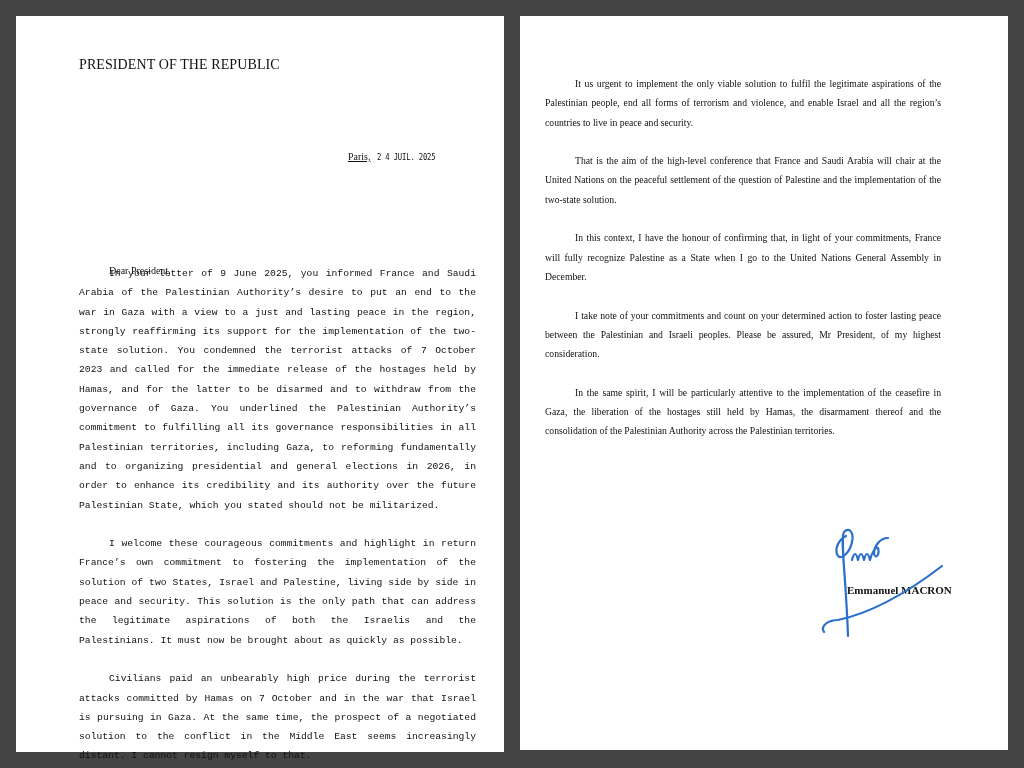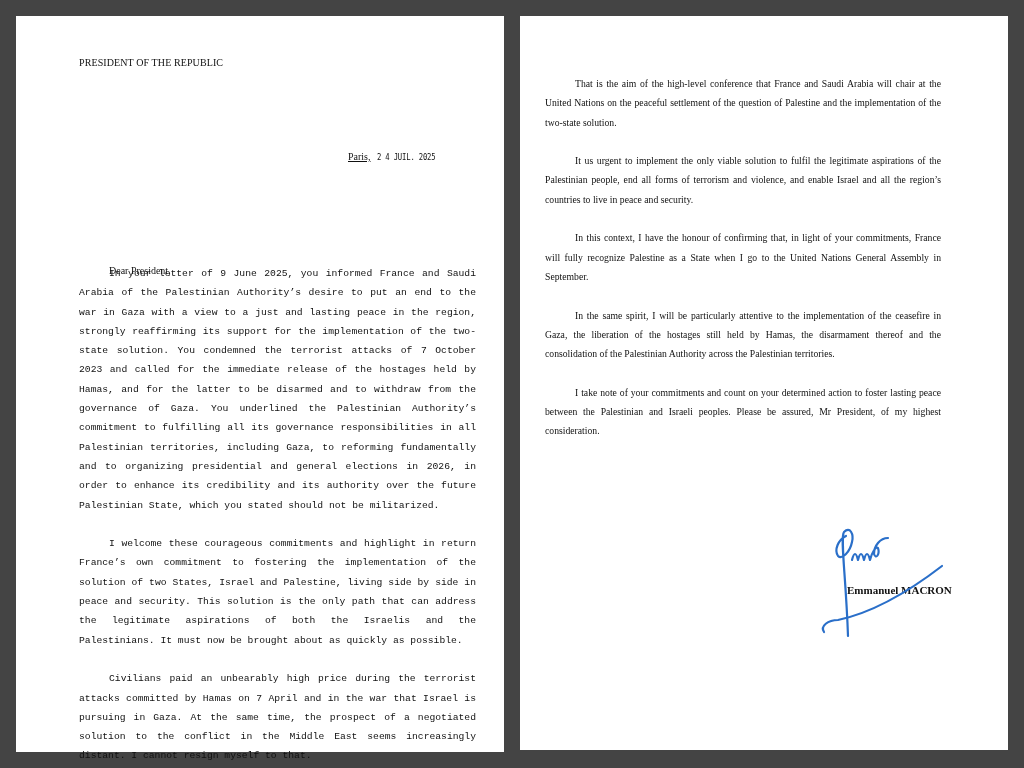--- a/index.html
+++ b/index.html
@@ -13,21 +13,21 @@
   }
   .page {
     position: absolute;
     background: #ffffff;
   }
   #page1 { left: 16px; top: 16px; width: 488px; height: 736px; }
   #page2 { left: 520px; top: 16px; width: 488px; height: 734px; }
 
   .header-title {
     position: absolute; left: 63px; top: 41px;
-    font-size: 10px; letter-spacing: 0.1px;
+    font-size: 14px; letter-spacing: 0.1px;
   }
   .date-line {
     position: absolute; left: 332px; top: 135px;
     font-size: 10px;
     text-decoration: underline;
   }
   .date-stamp {
     font-family: "DejaVu Sans Mono", "Liberation Mono", monospace;
     font-size: 9px;
     letter-spacing: -0.2px;
@@ -73,31 +73,31 @@
 
 <div class="page" id="page1">
   <div class="header-title">PRESIDENT OF THE REPUBLIC</div>
   <div class="date-line">
     <span>Paris,</span><span class="date-stamp">2 4 JUIL. 2025</span>
   </div>
   <div class="salutation">Dear President,</div>
   <div class="body-block" id="p1-body">
     <p>In your letter of 9 June 2025, you informed France and Saudi Arabia of the Palestinian Authority’s desire to put an end to the war in Gaza with a view to a just and lasting peace in the region, strongly reaffirming its support for the implementation of the two-state solution. You condemned the terrorist attacks of 7 October 2023 and called for the immediate release of the hostages held by Hamas, and for the latter to be disarmed and to withdraw from the governance of Gaza. You underlined the Palestinian Authority’s commitment to fulfilling all its governance responsibilities in all Palestinian territories, including Gaza, to reforming fundamentally and to organizing presidential and general elections in 2026, in order to enhance its credibility and its authority over the future Palestinian State, which you stated should not be militarized.</p>
     <p>I welcome these courageous commitments and highlight in return France’s own commitment to fostering the implementation of the solution of two States, Israel and Palestine, living side by side in peace and security. This solution is the only path that can address the legitimate aspirations of both the Israelis and the Palestinians. It must now be brought about as quickly as possible.</p>
-    <p>Civilians paid an unbearably high price during the terrorist attacks committed by Hamas on 7 April and in the war that Israel is pursuing in Gaza. At the same time, the prospect of a negotiated solution to the conflict in the Middle East seems increasingly distant. I cannot resign myself to that.</p>
+    <p>Civilians paid an unbearably high price during the terrorist attacks committed by Hamas on 7 October and in the war that Israel is pursuing in Gaza. At the same time, the prospect of a negotiated solution to the conflict in the Middle East seems increasingly distant. I cannot resign myself to that.</p>
   </div>
 </div>
 
 <div class="page" id="page2">
   <div class="body-block" id="p2-body">
+    <p>It us urgent to implement the only viable solution to fulfil the legitimate aspirations of the Palestinian people, end all forms of terrorism and violence, and enable Israel and all the region’s countries to live in peace and security.</p>
     <p>That is the aim of the high-level conference that France and Saudi Arabia will chair at the United Nations on the peaceful settlement of the question of Palestine and the implementation of the two-state solution.</p>
-    <p>It us urgent to implement the only viable solution to fulfil the legitimate aspirations of the Palestinian people, end all forms of terrorism and violence, and enable Israel and all the region’s countries to live in peace and security.</p>
-    <p>In this context, I have the honour of confirming that, in light of your commitments, France will fully recognize Palestine as a State when I go to the United Nations General Assembly in September.</p>
+    <p>In this context, I have the honour of confirming that, in light of your commitments, France will fully recognize Palestine as a State when I go to the United Nations General Assembly in December.</p>
+    <p>I take note of your commitments and count on your determined action to foster lasting peace between the Palestinian and Israeli peoples. Please be assured, Mr President, of my highest consideration.</p>
     <p>In the same spirit, I will be particularly attentive to the implementation of the ceasefire in Gaza, the liberation of the hostages still held by Hamas, the disarmament thereof and the consolidation of the Palestinian Authority across the Palestinian territories.</p>
-    <p>I take note of your commitments and count on your determined action to foster lasting peace between the Palestinian and Israeli peoples. Please be assured, Mr President, of my highest consideration.</p>
   </div>
   <div class="signer-name">Emmanuel MACRON</div>
   <svg class="signature" viewBox="0 0 150 130">
     <g fill="none" stroke="#2a6fc9" stroke-width="2.2" stroke-linecap="round" stroke-linejoin="round">
       <path d="M30 20 C 22 24, 18 34, 22 40 C 26 44, 34 36, 36 26 C 38 18, 34 10, 28 16 C 24 22, 30 60, 32 120"></path>
       <path d="M36 44 C 38 36, 40 36, 42 44 C 44 36, 46 36, 48 44 C 50 36, 52 36, 54 44 C 56 36, 60 30, 62 32 C 64 38, 60 44, 58 38 C 58 30, 64 22, 72 22"></path>
       <path d="M8 116 C 4 110, 12 104, 22 104 C 60 96, 100 70, 126 50"></path>
     </g>
   </svg>
 </div>

